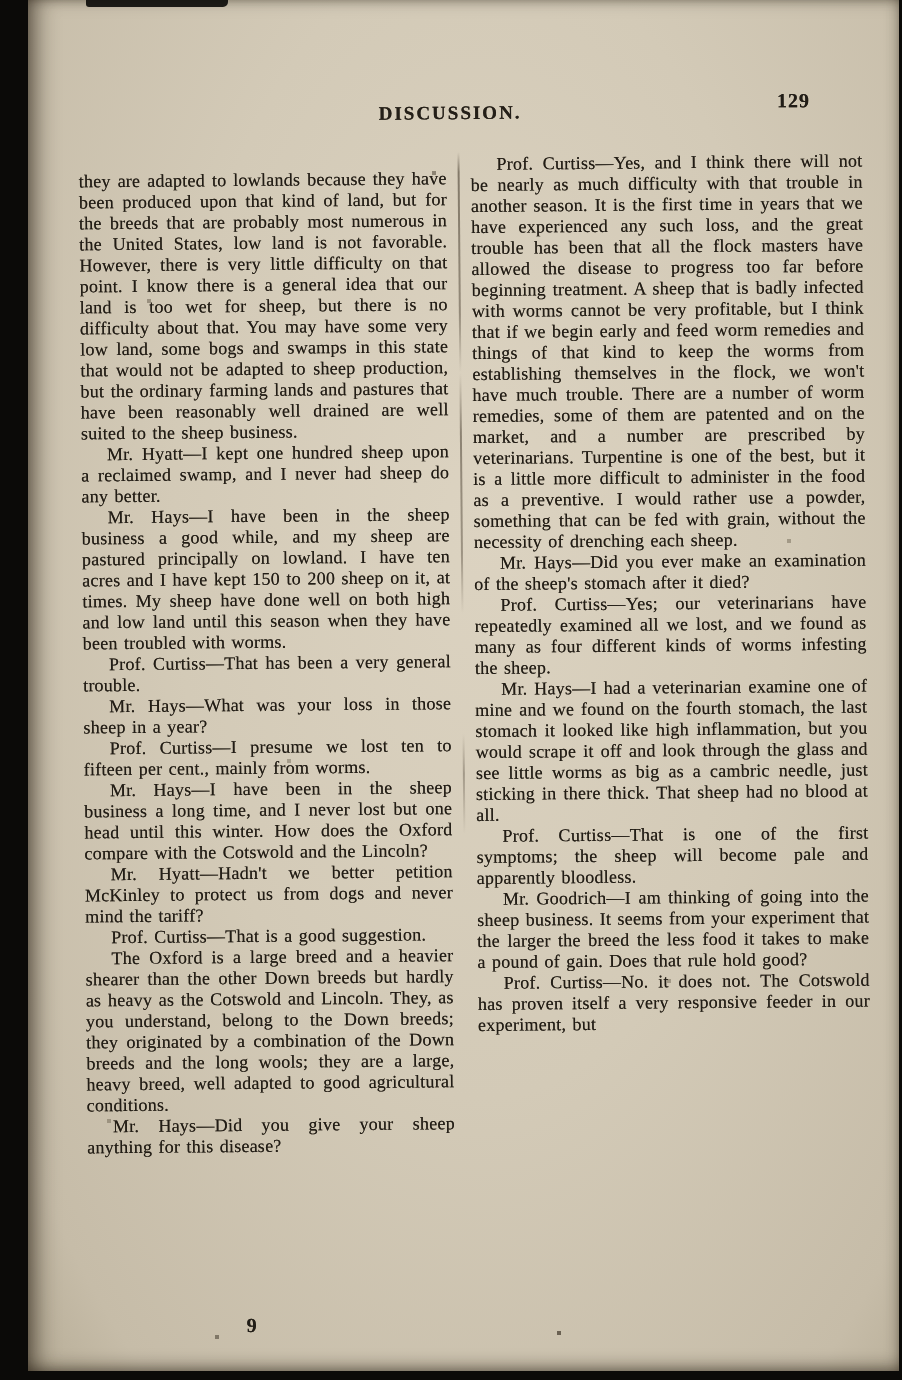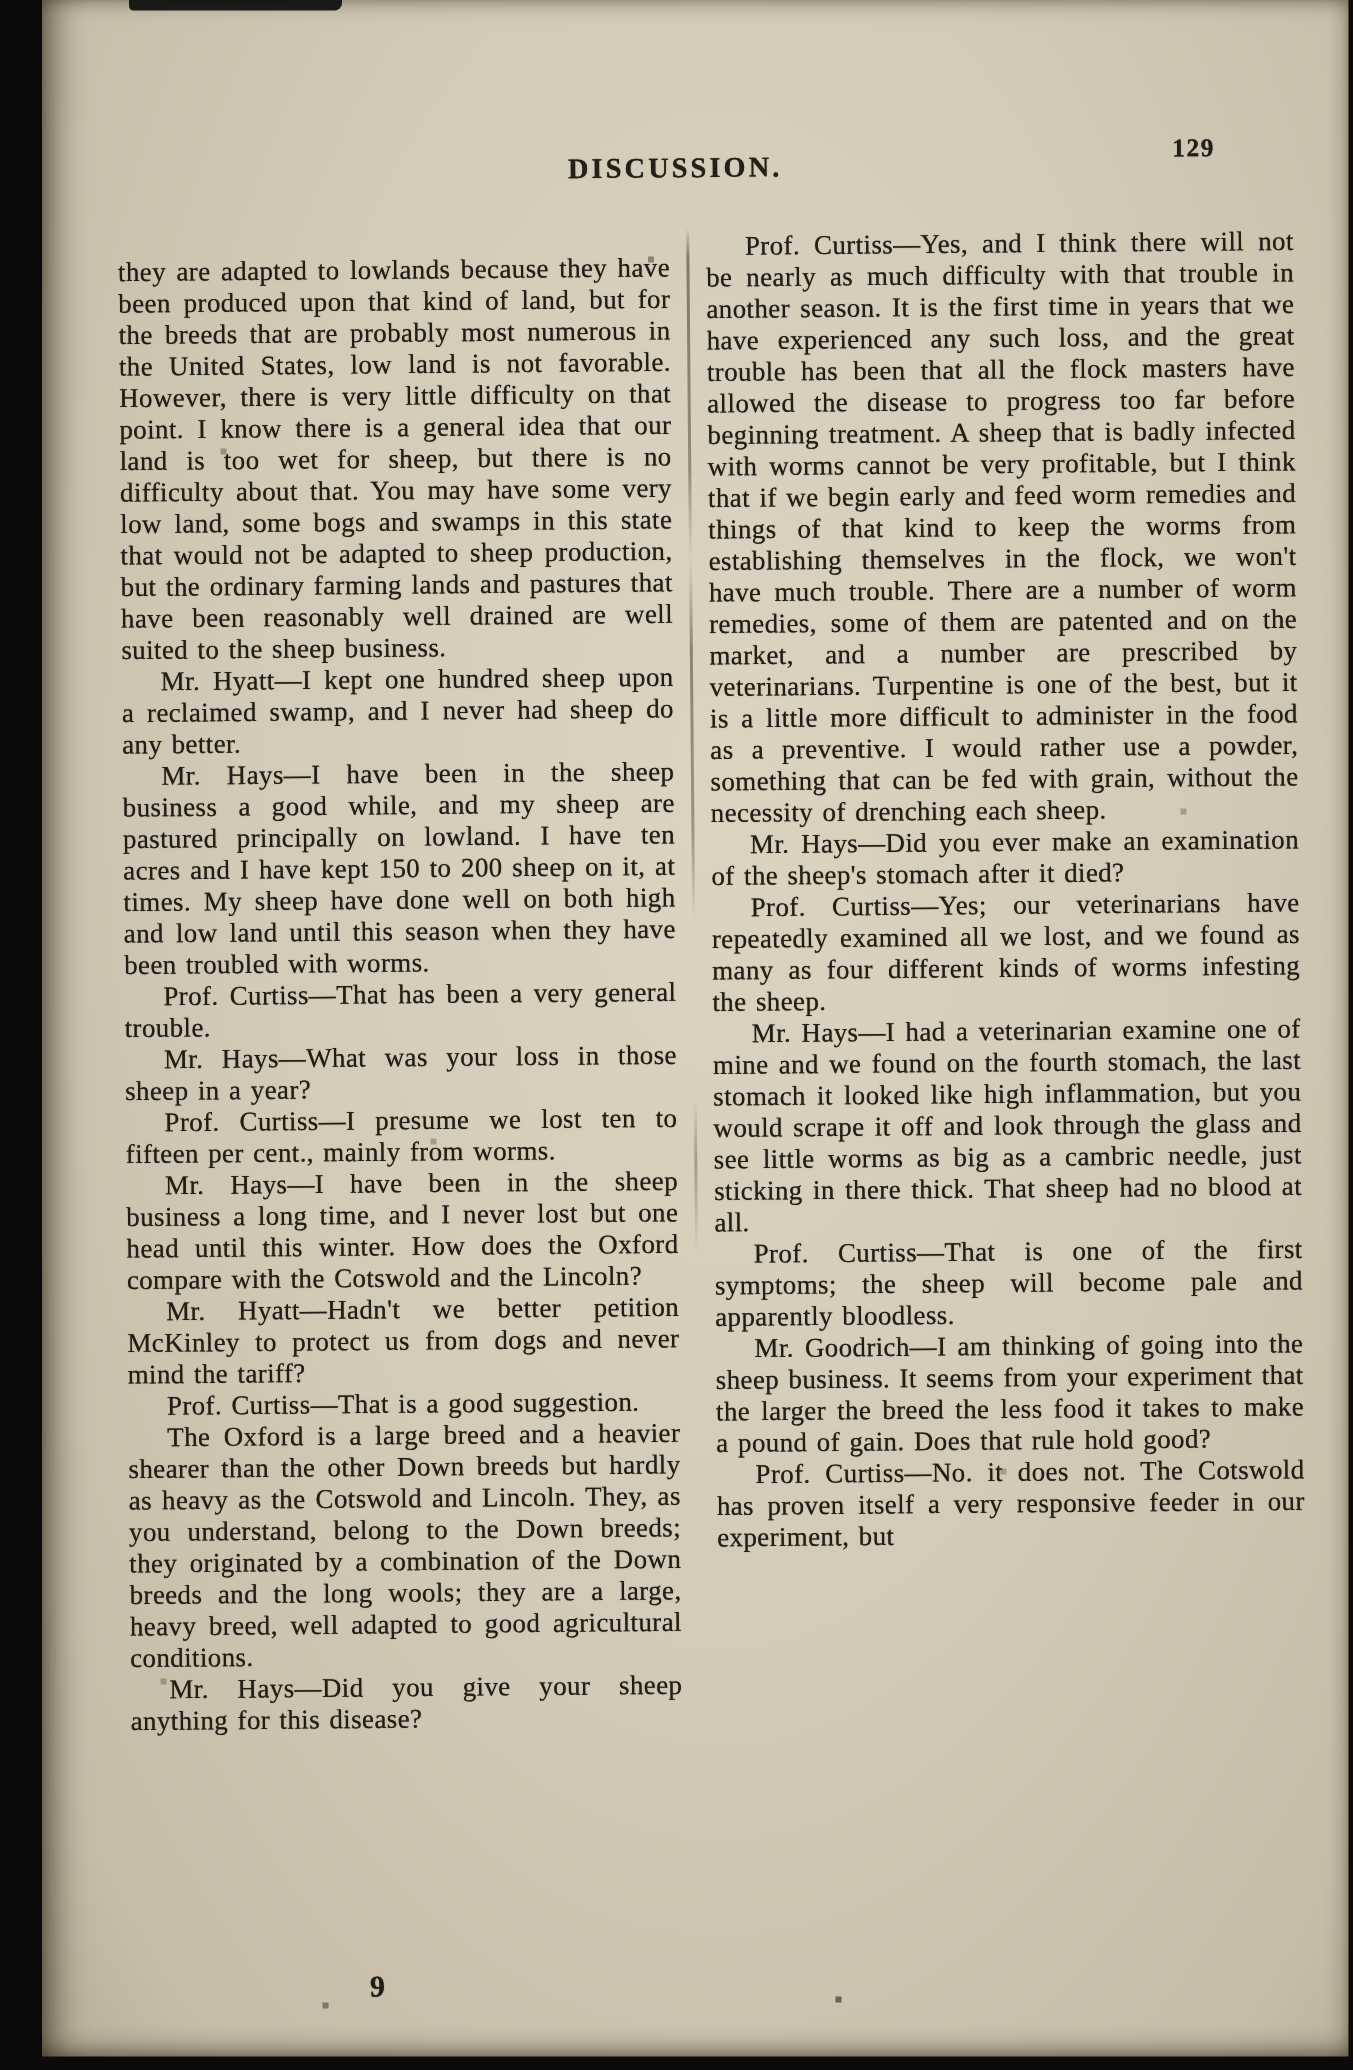--- a/index.html
+++ b/index.html
@@ -43,21 +43,21 @@
     transform: translateX(-20px);
     font-size: 19px;
     font-weight: bold;
     letter-spacing: 2px;
     color: #241f18;
     text-shadow: 0 0 0.6px rgba(25,18,8,0.8);
   }
   .page-number {
     position: absolute;
     right: 52px; top: -10px;
-    font-size: 17px;
+    font-size: 20px;
     font-weight: bold;
     letter-spacing: 1px;
     text-shadow: 0 0 0.6px rgba(25,18,8,0.8);
   }
   .columns {
     display: flex;
     margin-top: 22px;
     align-items: flex-start;
   }
   .column { flex: 0 0 auto; }

